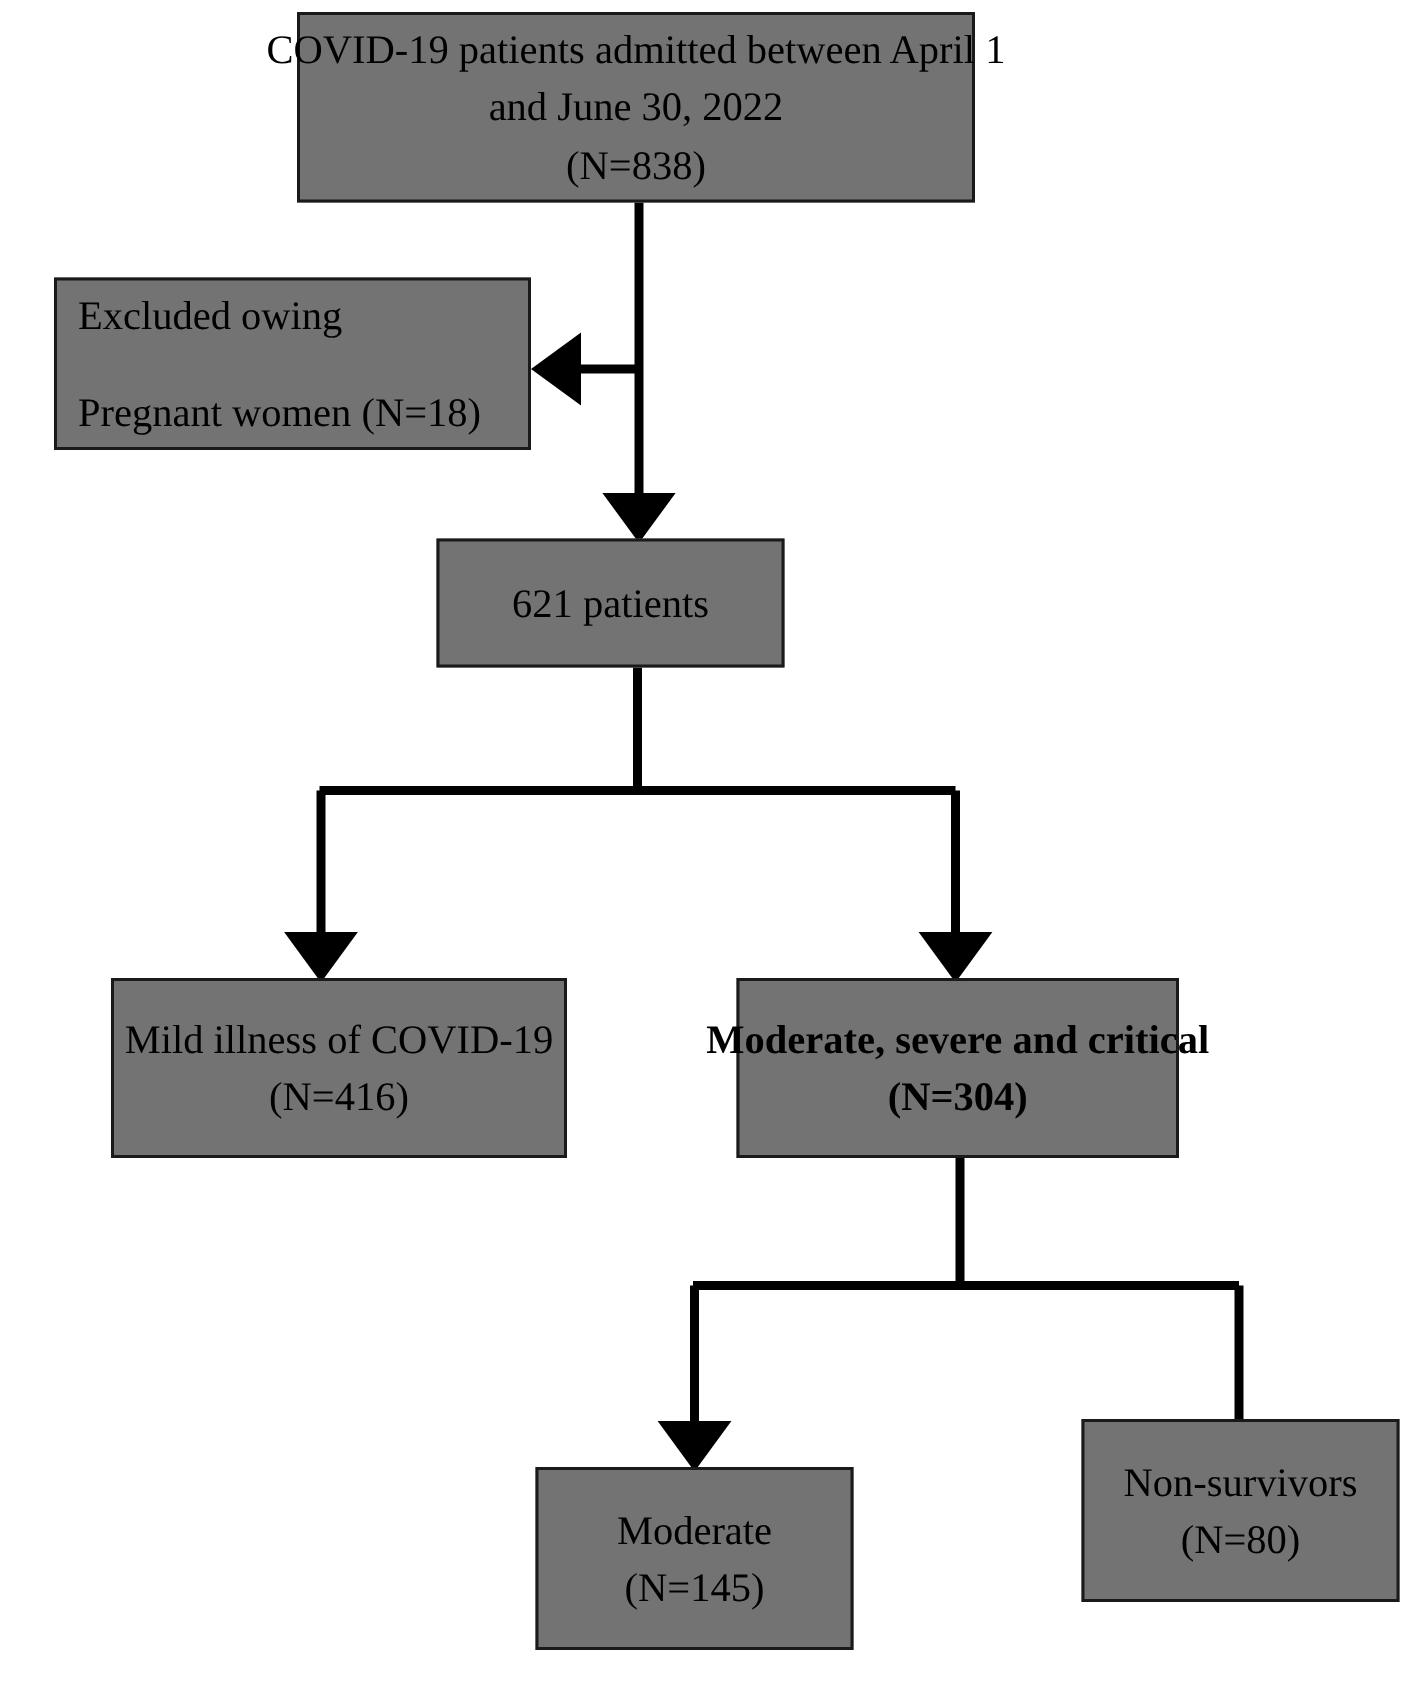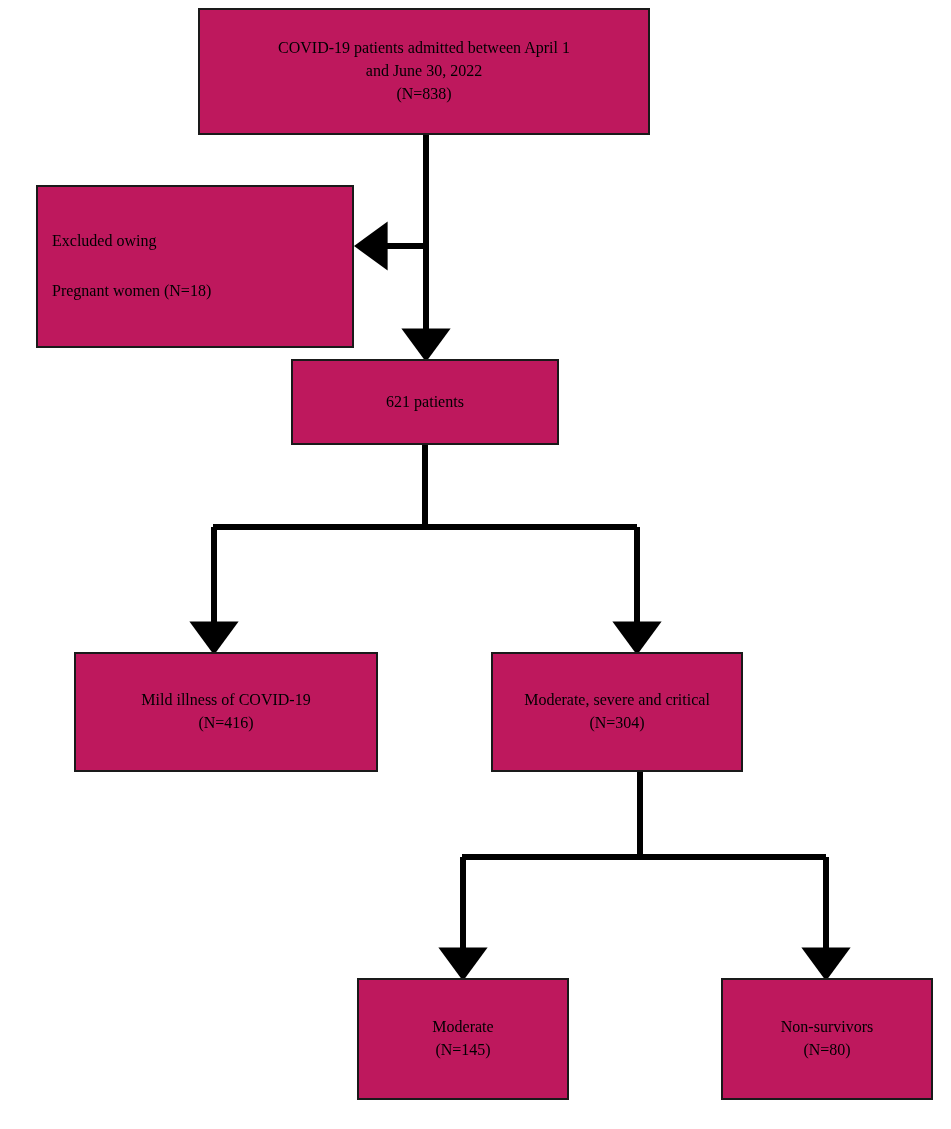--- a/index.html
+++ b/index.html
@@ -22,48 +22,48 @@
     left: 0;
     top: 0;
     width: 951px;
     height: 1129px;
     pointer-events: none;
   }
   .node-box {
     position: absolute;
     box-sizing: border-box;
     border: 2px solid #1a1a1a;
-    background: #be185d;
+    background: #737373;
     display: flex;
     flex-direction: column;
     align-items: center;
     justify-content: center;
     text-align: center;
     line-height: 1.42;
-    font-size: 16px;
+    font-size: 27px;
     padding: 4px 8px;
   }
   .node-box.align-left {
     align-items: flex-start;
     text-align: left;
     justify-content: center;
     padding-left: 14px;
   }
   .node-line {
     display: block;
     white-space: nowrap;
   }
   
   #node-admitted   { left: 198px; top: 8px;   width: 452px; height: 127px; }
-  #node-excluded   { left: 36px;  top: 185px; width: 318px; height: 163px; gap: 27px; }
-  #node-eligible   { left: 291px; top: 359px; width: 268px; height: 86px;  }
+  #node-excluded   { left: 36px;  top: 185px; width: 318px; height: 115px; gap: 27px; }
+  #node-eligible   { left: 291px; top: 359px; width: 232px; height: 86px;  }
   #node-mild       { left: 74px;  top: 652px; width: 304px; height: 120px; }
-  #node-moderate   { left: 491px; top: 652px; width: 252px; height: 120px; }
+  #node-moderate   { left: 491px; top: 652px; width: 295px; height: 120px; font-weight: bold; }
   #node-survivors  { left: 357px; top: 978px; width: 212px; height: 122px; }
-  #node-nonsurv    { left: 721px; top: 978px; width: 212px; height: 122px; }
+  #node-nonsurv    { left: 721px; top: 946px; width: 212px; height: 122px; }
 </style>
 </head>
 <body>
 
 <div id="chart-root">
 
   <svg id="connector-layer" viewBox="0 0 951 1129" width="951" height="1129" xmlns="http://www.w3.org/2000/svg">
     <defs>
       <marker id="arrow-down" markerWidth="11" markerHeight="11" refX="2.6" refY="5.5" orient="auto" markerUnits="strokeWidth">
         <path d="M0,1.4 L0,9.6 L5.6,5.5 z" fill="#000000"></path>

